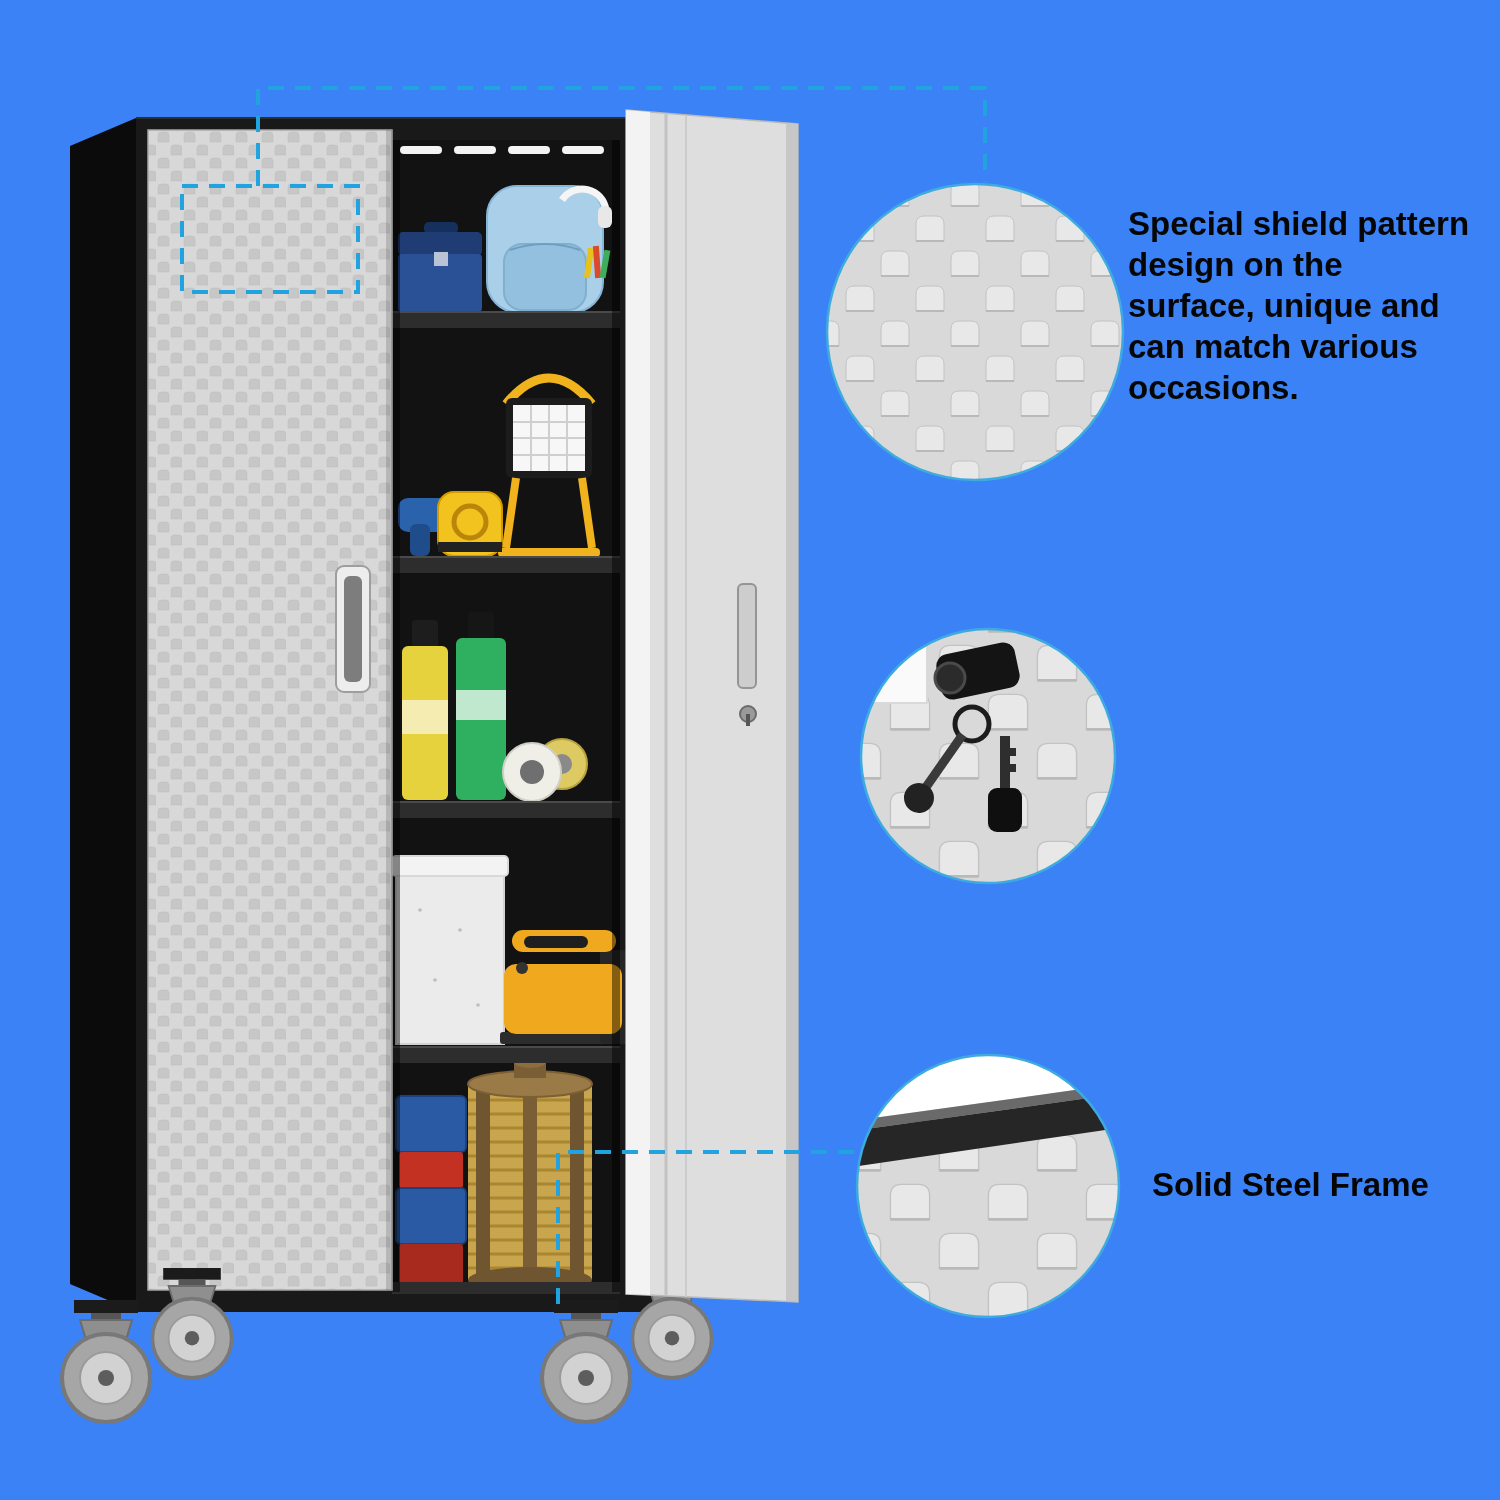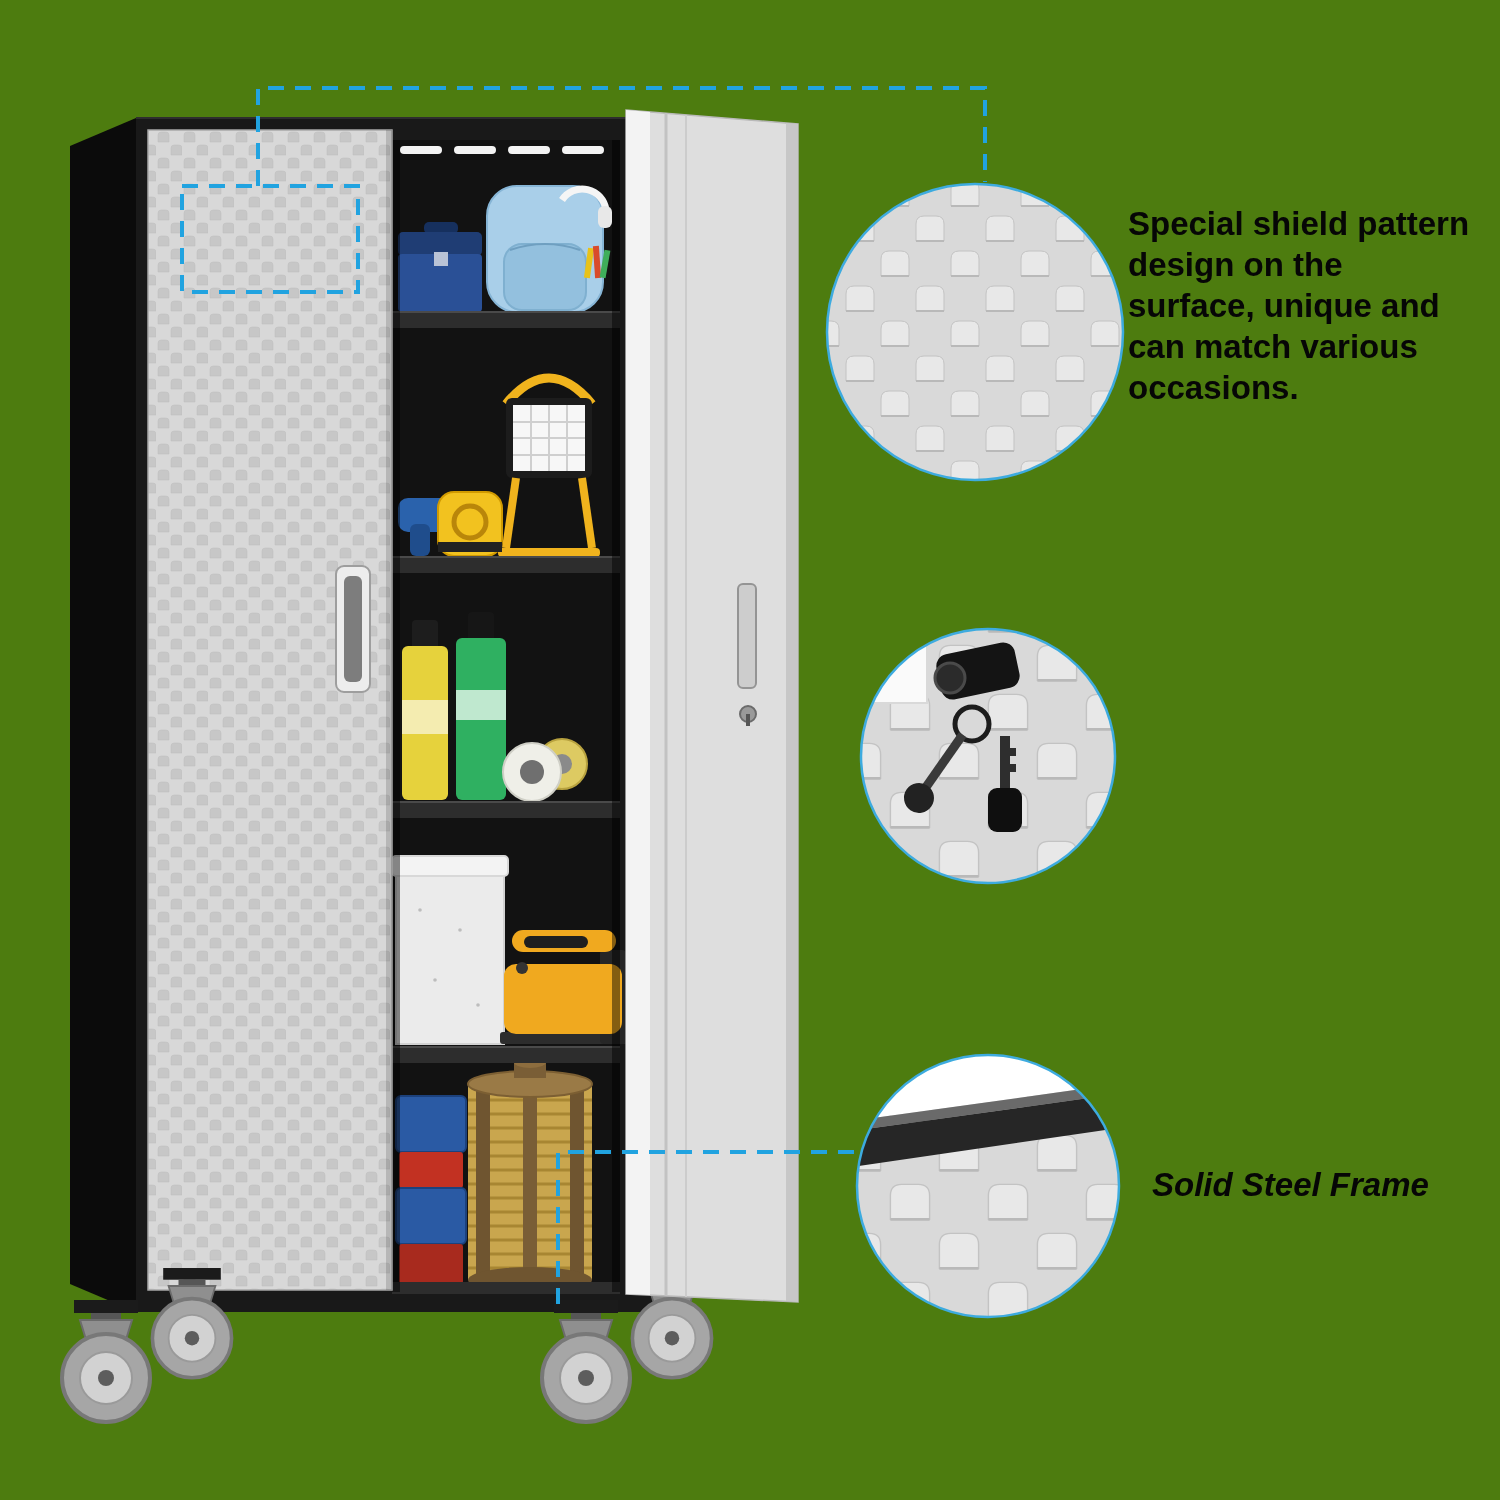--- a/index.html
+++ b/index.html
@@ -1,27 +1,27 @@
 <!DOCTYPE html>
 <html><head>
 <meta charset="utf-8">
 <style>
   html,body { margin:0; padding:0; background:#ffffff; }
   #canvas {
-    position:relative; width:1500px; height:1500px; background:#4d7c0f;
+    position:relative; width:1500px; height:1500px; background:#3b82f6;
     font-family:"Liberation Sans", sans-serif; overflow:hidden;
   }
   #scene { position:absolute; left:0; top:0; width:1500px; height:1500px; }
   .feature-text {
     position:absolute; color:#060606; font-weight:700;
     font-family:"Liberation Sans", sans-serif;
   }
   #feat-pattern { left:1128px; top:204px; width:400px; font-size:33px; line-height:1.24; white-space:pre-line; }
   #feat-lock    { left:1172px; top:736px; font-size:33px; }
-  #feat-frame   { left:1152px; top:1166px; font-size:33px;font-style:italic; }
+  #feat-frame   { left:1152px; top:1166px; font-size:33px; }
 </style>
 </head>
 <body>
 
 <div id="canvas">
 
 <svg id="scene" viewBox="0 0 1500 1500" xmlns="http://www.w3.org/2000/svg">
   <defs>
 
     <pattern id="pat-door" patternUnits="userSpaceOnUse" width="26" height="26">

